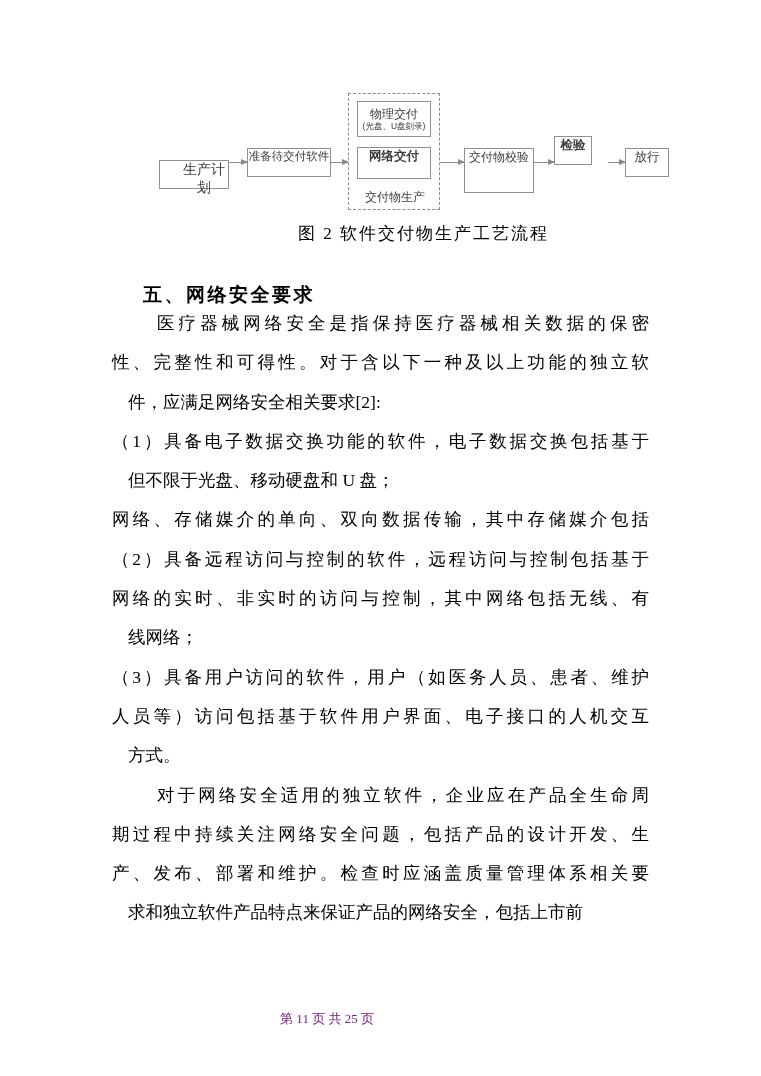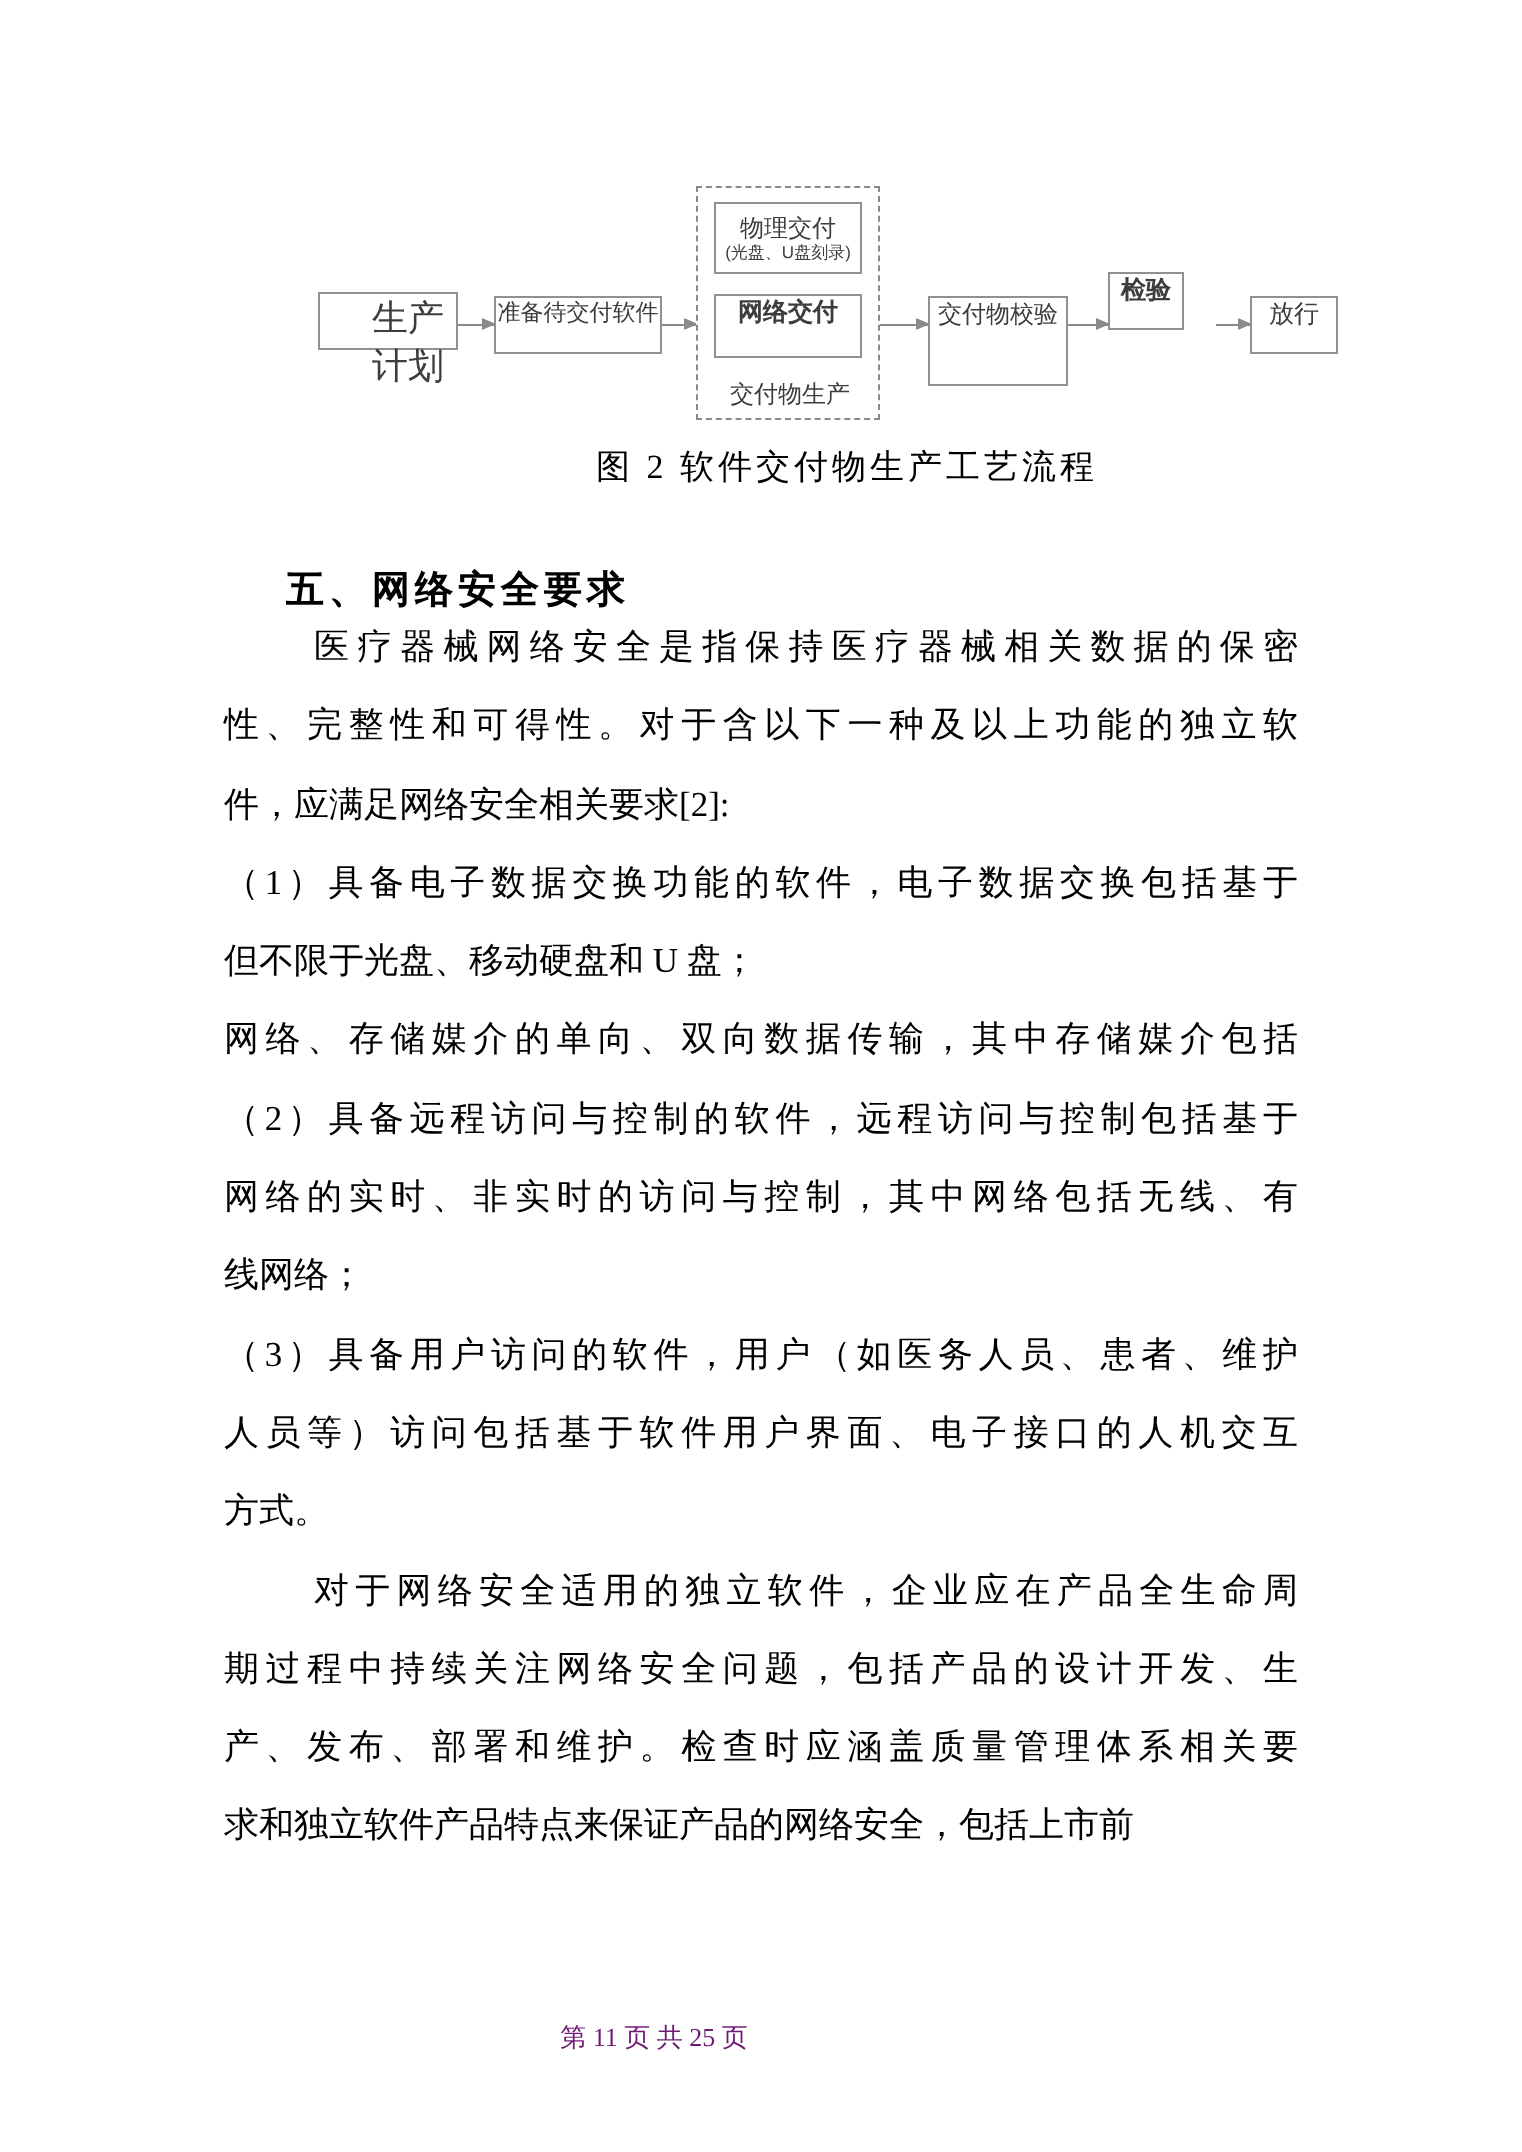--- a/index.html
+++ b/index.html
@@ -8,21 +8,21 @@
     position:relative; width:761px; height:1076px; background:#ffffff;
     font-family:"Liberation Serif","DejaVu Serif",serif; color:#000;
     overflow:hidden; margin:0 auto;
   }
 
   
   .flow { position:absolute; left:155px; top:90px; width:520px; height:130px;
           font-family:"Liberation Sans","DejaVu Sans",sans-serif; color:#3d3d3d; }
   .fbox { position:absolute; border:1px solid #909090; background:#fff;
           display:flex; justify-content:center; text-align:center; }
-  .fb-production { left:4px;  top:56px; width:70px; height:29px; font-size:18px;padding-left:20px; }
+  .fb-production { left:4px;  top:70px; width:70px; height:29px; font-size:14px;padding-left:20px; }
   .fb-prepare    { left:92px; top:58px; width:84px; height:29px; font-size:11.5px; }
   .fb-verify     { left:309px;top:58px; width:70px; height:45px; font-size:12px; }
   .fb-inspect    { left:399px;top:46px; width:38px; height:29px; font-size:12.5px;font-weight:bold; }
   .fb-release    { left:470px;top:58px; width:44px; height:29px; font-size:12.5px; }
   .fgroup { position:absolute; left:193px; top:3px; width:92px; height:117px;
             border:1px dashed #8a8a8a; background:#fff; }
   .fb-physical { left:8px; top:7px;  width:74px; height:36px; flex-direction:column; }
   .fb-physical .t1 { font-size:12px; line-height:14px; }
   .fb-physical .t2 { font-size:8.5px; line-height:11px; white-space:nowrap; }
   .fb-network  { left:8px; top:53px; width:74px; height:32px; font-size:12.5px; font-weight:600; }
@@ -42,21 +42,21 @@
   .fig-caption { position:absolute; left:0; top:222px; width:761px; padding-left:86px;
                  text-align:center; font-size:17px; letter-spacing:2px; color:#000; }
   .sec-heading { position:absolute; left:143px; top:282px; font-size:19px; font-weight:700;
                  letter-spacing:2.5px; color:#000;
                  font-family:"Liberation Sans","DejaVu Sans",sans-serif; }
 
   
   .bodytext { position:absolute; left:112px; top:304px; width:537px; font-size:17.5px; }
   .bline { height:39.3px; line-height:39.3px; text-align:justify; text-align-last:justify;
            white-space:nowrap; }
-  .bline.last { text-align-last:left; white-space:normal; }
+  .bline.last { text-align-last:left; white-space:normal;margin-left:16px; }
   .bline.indent { text-indent:45px; }
 
   
   .footer { position:absolute; left:0; top:1010px; width:654px; text-align:center;
             font-size:13px; color:#701a75; }
 </style>
 </head>
 <body>
 
 <div class="page">

